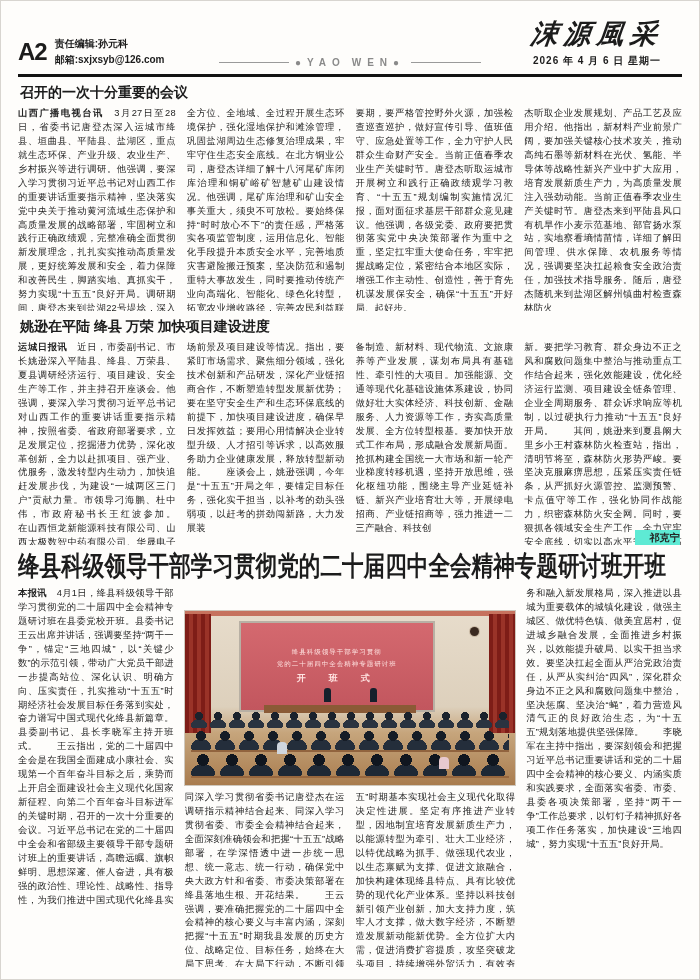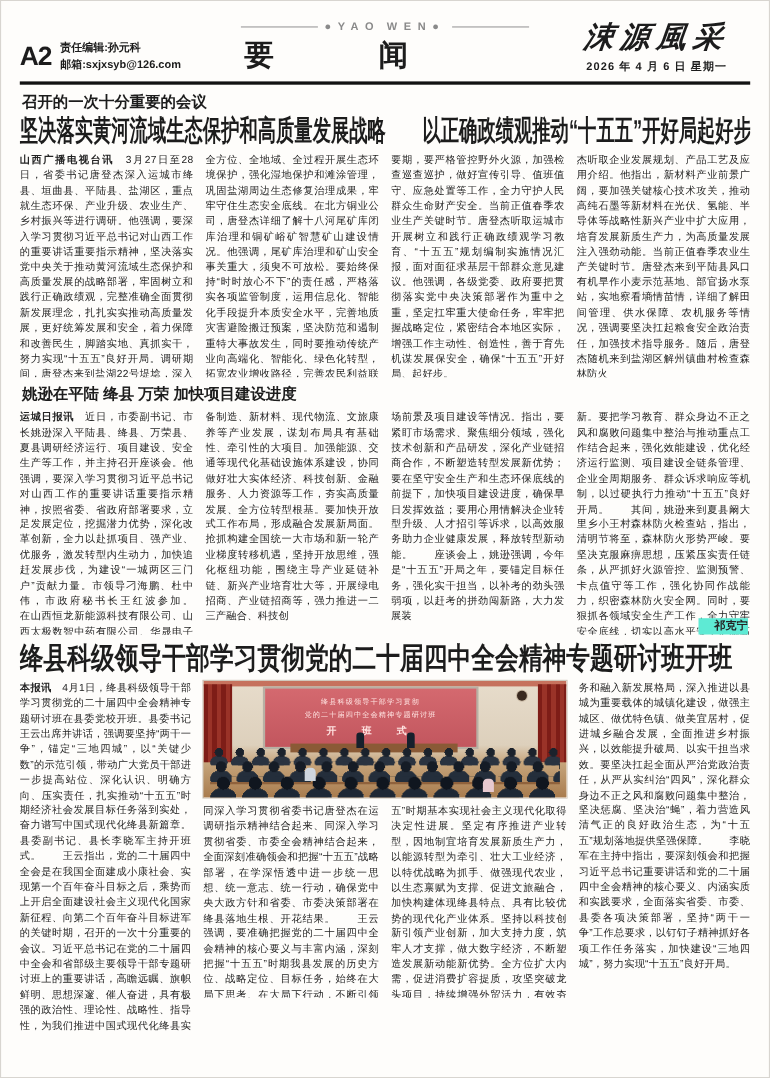--- a/index.html
+++ b/index.html
@@ -37,21 +37,21 @@
   .s2 .col{height:204px;position:relative;}
   .byline{position:absolute;right:2px;bottom:0;background:#5eead4;font-weight:bold;padding-left:14px;font-size:10px;}
   .story{margin-bottom:6px;}
   
   .s3-body{display:flex;gap:11px;margin-top:5px;}
   .s3-left,.s3-right{flex:1;font-size:9.3px;line-height:1.5;text-align:justify;overflow:hidden;height:318px;color:#242424;letter-spacing:0.2px;}
   .s3-mid{flex:2.12;display:flex;flex-direction:column;}
   .s3-mid-cols{display:flex;gap:11px;margin-top:6px;}
   .s3-mid-cols .col{height:176px;}
   
-  .photo{position:relative;height:106px;background:linear-gradient(#e7dccb 0%,#ddd0bc 55%,#c6a57c 70%,#a97c4e 100%);overflow:hidden;box-shadow:0 0 0 1px #cfc8bd;}
+  .photo{position:relative;height:174px;background:linear-gradient(#e7dccb 0%,#ddd0bc 55%,#c6a57c 70%,#a97c4e 100%);overflow:hidden;box-shadow:0 0 0 1px #cfc8bd;margin-top:24px;}
   .photo .topband{position:absolute;top:0;left:0;right:0;height:5px;background:#b8452f;opacity:.7;}
   .curtain{position:absolute;top:3px;bottom:30%;width:8%;background:repeating-linear-gradient(90deg,#7e1d17 0 4px,#9a3328 4px 8px);}
   .curtain.left{left:0;}.curtain.right{right:0;}
   .screen{position:absolute;left:17%;top:7%;width:58%;height:50%;background:linear-gradient(#d4696f,#c2565e);display:flex;flex-direction:column;justify-content:center;gap:3px;text-align:center;color:#ffe3e1;box-shadow:0 0 0 2px #b8b0a4;}
   .screen .bl1{font-size:6.5px;letter-spacing:1px;}
   .screen .bl2{font-size:6.5px;letter-spacing:1px;}
   .screen .bl3{font-size:9px;letter-spacing:7px;font-weight:bold;}
   .clock{position:absolute;right:11%;top:9%;width:9px;height:9px;border-radius:50%;background:#3a2a20;box-shadow:0 0 0 1px #c9b9a4;}
   .headtable{position:absolute;left:24%;top:54%;width:46%;height:8px;background:#8a5a36;}
   .speaker{position:absolute;top:44%;width:7px;height:14px;border-radius:3px 3px 0 0;background:#16202c;}
@@ -76,47 +76,43 @@
         <div>邮箱:sxjxsyb@126.com</div>
       </div>
     </div>
     <div class="mh-center">
       <div class="pinyin-row">
         <span class="hline"></span>
           <span>●YAO</span>
           <span>WEN●</span>
           <span class="hline"></span>
       </div>
-      <div class="section-title">要　闻</div>
     </div>
     <div class="mh-right">
       <div class="paper-name">涑源風采</div>
       <div class="paper-date">2026 年 4 月 6 日 星期一</div>
     </div>
   </header>
 
   <section class="story s1">
     <div class="kicker">召开的一次十分重要的会议</div>
-    <div class="headline-wrap">
-      <span class="headline h1-line"><span>坚决落实黄河流域生态保护和高质量发展战略</span>　　<span>以正确政绩观推动“十五五”开好局起好步</span></span>
-    </div>
     <div class="cols">
       <div class="col"><b class="lead">山西广播电视台讯　</b><span>3月27日至28日，省委书记唐登杰深入运城市绛县、垣曲县、平陆县、盐湖区，重点就生态环保、产业升级、农业生产、乡村振兴等进行调研。他强调，要深入学习贯彻习近平总书记对山西工作的重要讲话重要指示精神，坚决落实党中央关于推动黄河流域生态保护和高质量发展的战略部署，牢固树立和践行正确政绩观，完整准确全面贯彻新发展理念，扎扎实实推动高质量发展，更好统筹发展和安全，着力保障和改善民生，脚踏实地、真抓实干，努力实现“十五五”良好开局。调研期间，唐登杰来到盐湖22号堤埝，深入察看湖区生态修复治理成效，强调要坚持山水林田湖草盐一体化保护，牢牢守住生态安全基准线，坚决抓好中央生态环保督察整改，</span></div>
       <div class="col">全方位、全地域、全过程开展生态环境保护，强化湿地保护和滩涂管理，巩固盐湖周边生态修复治理成果，牢牢守住生态安全底线。在北方铜业公司，唐登杰详细了解十八河尾矿库闭库治理和铜矿峪矿智慧矿山建设情况。他强调，尾矿库治理和矿山安全事关重大，须臾不可放松。要始终保持“时时放心不下”的责任感，严格落实各项监管制度，运用信息化、智能化手段提升本质安全水平，完善地质灾害避险搬迁预案，坚决防范和遏制重特大事故发生，同时要推动传统产业向高端化、智能化、绿色化转型，拓宽农业增收路径，完善农民利益联结机制，带动农民持</div>
       <div class="col">要期，要严格管控野外火源，加强检查巡查巡护，做好宣传引导、值班值守、应急处置等工作，全力守护人民群众生命财产安全。当前正值春季农业生产关键时节。唐登杰听取运城市开展树立和践行正确政绩观学习教育、“十五五”规划编制实施情况汇报，面对面征求基层干部群众意见建议。他强调，各级党委、政府要把贯彻落实党中央决策部署作为重中之重，坚定扛牢重大使命任务，牢牢把握战略定位，紧密结合本地区实际，增强工作主动性、创造性，善于育先机谋发展保安全，确保“十五五”开好局、起好步。</div>
       <div class="col">杰听取企业发展规划、产品工艺及应用介绍。他指出，新材料产业前景广阔，要加强关键核心技术攻关，推动高纯石墨等新材料在光伏、氢能、半导体等战略性新兴产业中扩大应用，培育发展新质生产力，为高质量发展注入强劲动能。当前正值春季农业生产关键时节。唐登杰来到平陆县风口有机旱作小麦示范基地、部官扬水泵站，实地察看墒情苗情，详细了解田间管理、供水保障、农机服务等情况，强调要坚决扛起粮食安全政治责任，加强技术指导服务。随后，唐登杰随机来到盐湖区解州镇曲村检查森林防火</div>
     </div>
   </section>
 
   <section class="story s2">
     <div class="kicker">姚逊在平陆 绛县 万荣 加快项目建设进度</div>
     <div class="cols">
       <div class="col"><b class="lead">运城日报讯　</b><span>近日，市委副书记、市长姚逊深入平陆县、绛县、万荣县、夏县调研经济运行、项目建设、安全生产等工作，并主持召开座谈会。他强调，要深入学习贯彻习近平总书记对山西工作的重要讲话重要指示精神，按照省委、省政府部署要求，立足发展定位，挖掘潜力优势，深化改革创新，全力以赴抓项目、强产业、优服务，激发转型内生动力，加快追赶发展步伐，为建设“一城两区三门户”贡献力量。市领导刁海鹏、杜中伟，市政府秘书长王红波参加。　　在山西恒龙新能源科技有限公司、山西太极数智中药有限公司、华晟电子科技有限公司、中信重工高端耐磨材料基地项目现场等地，姚逊详细了解企业运行、产品工艺、市</span></div>
+      <div class="col">场前景及项目建设等情况。指出，要紧盯市场需求、聚焦细分领域，强化技术创新和产品研发，深化产业链招商合作，不断塑造转型发展新优势；要在坚守安全生产和生态环保底线的前提下，加快项目建设进度，确保早日发挥效益；要用心用情解决企业转型升级、人才招引等诉求，以高效服务助力企业健康发展，释放转型新动能。　　座谈会上，姚逊强调，今年是“十五五”开局之年，要锚定目标任务，强化实干担当，以补考的劲头强弱项，以赶考的拼劲闯新路，大力发展装</div>
       <div class="col">备制造、新材料、现代物流、文旅康养等产业发展，谋划布局具有基础性、牵引性的大项目。加强能源、交通等现代化基础设施体系建设，协同做好壮大实体经济、科技创新、金融服务、人力资源等工作，夯实高质量发展、全方位转型根基。要加快开放式工作布局，形成融合发展新局面。抢抓构建全国统一大市场和新一轮产业梯度转移机遇，坚持开放思维，强化枢纽功能，围绕主导产业延链补链、新兴产业培育壮大等，开展绿电招商、产业链招商等，强力推进一二三产融合、科技创</div>
-      <div class="col">场前景及项目建设等情况。指出，要紧盯市场需求、聚焦细分领域，强化技术创新和产品研发，深化产业链招商合作，不断塑造转型发展新优势；要在坚守安全生产和生态环保底线的前提下，加快项目建设进度，确保早日发挥效益；要用心用情解决企业转型升级、人才招引等诉求，以高效服务助力企业健康发展，释放转型新动能。　　座谈会上，姚逊强调，今年是“十五五”开局之年，要锚定目标任务，强化实干担当，以补考的劲头强弱项，以赶考的拼劲闯新路，大力发展装</div>
       <div class="col"><span>新。要把学习教育、群众身边不正之风和腐败问题集中整治与推动重点工作结合起来，强化效能建设，优化经济运行监测、项目建设全链条管理、企业全周期服务、群众诉求响应等机制，以过硬执行力推动“十五五”良好开局。　　其间，姚逊来到夏县阚大里乡小王村森林防火检查站，指出，清明节将至，森林防火形势严峻。要坚决克服麻痹思想，压紧压实责任链条，从严抓好火源管控、监测预警、卡点值守等工作，强化协同作战能力，织密森林防火安全网。同时，要狠抓各领域安全生产工作，全力守牢安全底线，切实以高水平安全护航高质量发展。</span><span class="byline">祁克宁</span></div>
     </div>
   </section>
 
   <section class="story s3">
     <div class="headline-wrap">
       <span class="headline h3-line">绛县科级领导干部学习贯彻党的二十届四中全会精神专题研讨班开班</span>
     </div>
     <div class="s3-body">
       <div class="s3-left"><b class="lead">本报讯　</b><span>4月1日，绛县科级领导干部学习贯彻党的二十届四中全会精神专题研讨班在县委党校开班。县委书记王云出席并讲话，强调要坚持“两干一争”，锚定“三地四城”，以“关键少数”的示范引领，带动广大党员干部进一步提高站位、深化认识、明确方向、压实责任，扎实推动“十五五”时期经济社会发展目标任务落到实处，奋力谱写中国式现代化绛县新篇章。县委副书记、县长李晓军主持开班式。　　王云指出，党的二十届四中全会是在我国全面建成小康社会、实现第一个百年奋斗目标之后，乘势而上开启全面建设社会主义现代化国家新征程、向第二个百年奋斗目标进军的关键时期，召开的一次十分重要的会议。习近平总书记在党的二十届四中全会和省部级主要领导干部专题研讨班上的重要讲话，高瞻远瞩、旗帜鲜明、思想深邃、催人奋进，具有极强的政治性、理论性、战略性、指导性，为我们推进中国式现代化绛县实践进一步指明了前进方向、提供了根本遵循。全县上下要始终站在拥护“两个确立”、做到“两个维护”的政治高度，把学习贯彻习近平总书记重要讲话和党的二十届四中全会精神作为重要政治任务，同深入学习贯彻习近平新时代中国特色社会主义思想贯通起来、同深入学习贯彻党的二十大和二十届历次全会、中央经济工作会议等重要会议精神结合起来、同深入学习贯彻习近平总书记对山西工作的重要讲话重要指示精神结合起来、</span></div>

